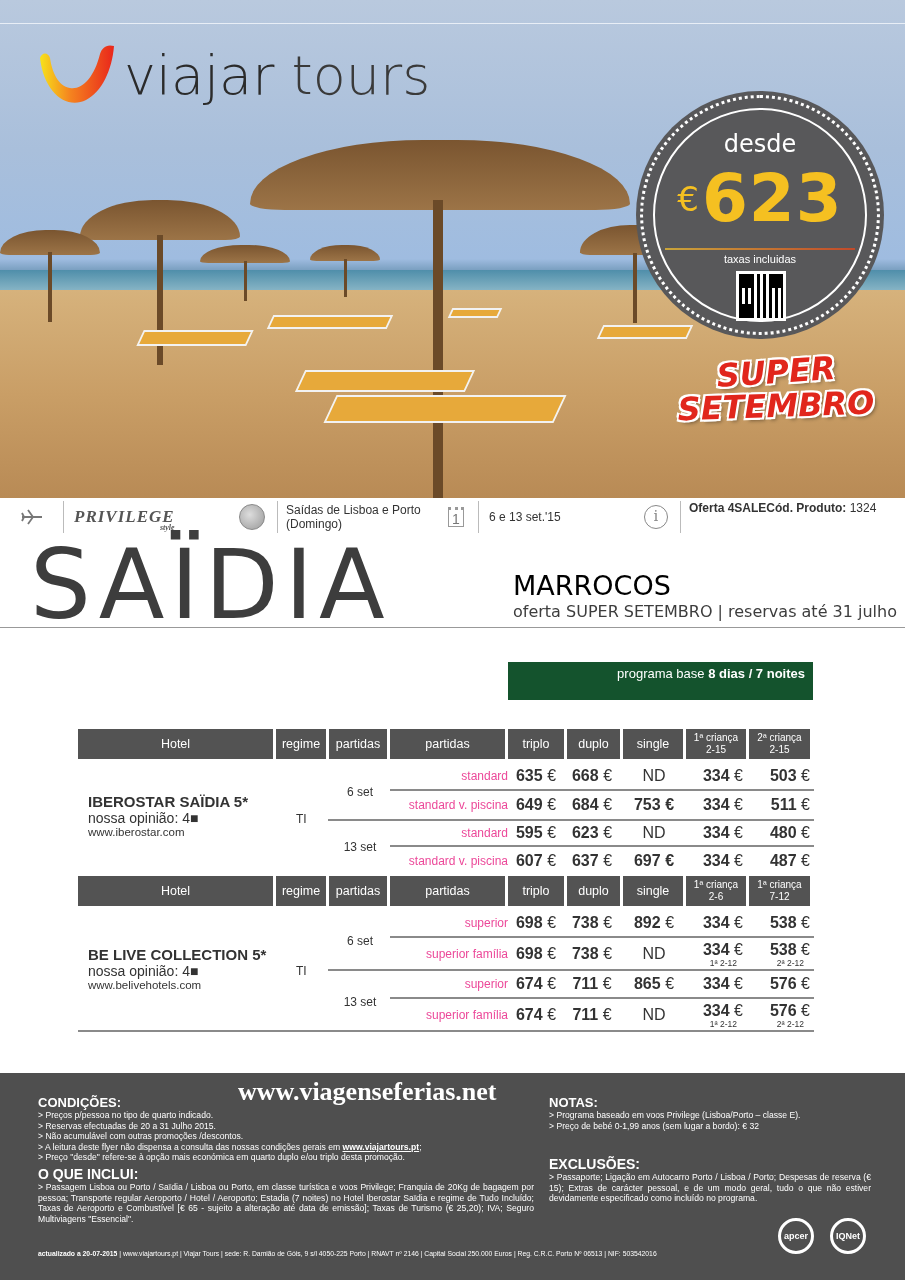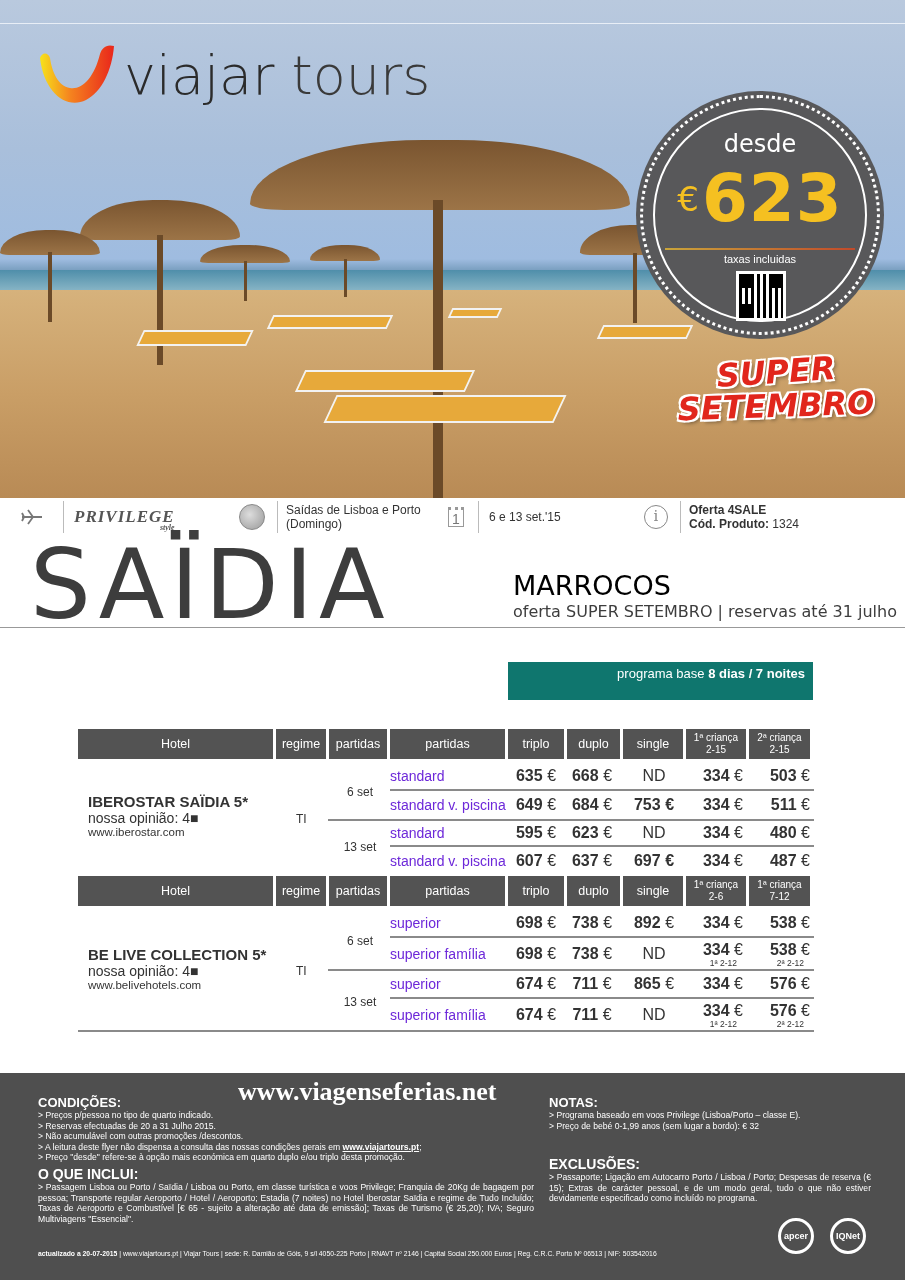--- a/index.html
+++ b/index.html
@@ -46,35 +46,35 @@
   .globe { width: 26px; height: 26px; border-radius: 50%; border: 1.5px solid #888; background: radial-gradient(circle at 40% 40%, #ddd, #999); }
   .cal { width: 16px; height: 20px; border: 1px solid #999; font-size: 14px; text-align: center; line-height: 18px; color: #777; border-top: 3px dotted #999; }
   .info-ic { width: 24px; height: 24px; border-radius: 50%; border: 1.5px solid #888; text-align: center; line-height: 21px; font-size: 15px; color: #888; font-family: "DejaVu Serif", serif; }
 
   .title-row { position: absolute; left: 0; top: 540px; width: 905px; height: 88px; }
   .title-big { position: absolute; left: 30px; top: 2px; font-family: "DejaVu Sans", sans-serif; font-size: 96px; color: #3d3d3d; letter-spacing: 6px; font-weight: normal; line-height: 86px; }
   .title-country { position: absolute; left: 513px; top: 30px; font-family: "DejaVu Sans", sans-serif; font-size: 27px; color: #000000; }
   .title-sub { position: absolute; left: 513px; top: 62px; font-family: "DejaVu Sans", sans-serif; font-size: 16px; color: #3d3d3d; }
   .title-rule { position: absolute; left: 0; top: 87px; width: 905px; height: 1px; background: #999; }
 
-  .prog-box { position: absolute; left: 508px; top: 662px; width: 305px; height: 38px; background: #0f766e; color: #fff; text-align: right; font-size: 13px; padding: 4px 8px 0 0; line-height: 16px; }
+  .prog-box { position: absolute; left: 508px; top: 662px; width: 305px; height: 38px; background: #14532d; color: #fff; text-align: right; font-size: 13px; padding: 4px 8px 0 0; line-height: 16px; }
 
   .table { position: absolute; left: 78px; width: 736px; margin-top: 24px; }
   .hdr { display: flex; height: 30px; }
   .hdr div { background: #535353; color: #fff; font-size: 12.5px; display: flex; align-items: center; justify-content: center; text-align: center; margin-right: 3px; line-height: 12px; }
   .hdr div.sm { font-size: 10px; }
   .body-grid { position: relative; }
   .hotel-info { position: absolute; left: 10px; }
   .hotel-name { font-weight: bold; font-size: 15px; color: #333; }
   .hotel-op { font-size: 14px; color: #333; }
   .hotel-url { font-size: 11.5px; color: #333; }
   .reg { position: absolute; left: 218px; font-size: 12px; color: #333; }
   .dep { position: absolute; left: 262px; font-size: 12px; color: #333; width: 40px; text-align: center; }
   .row { position: absolute; left: 312px; width: 424px; display: flex; align-items: center; border-bottom: 2px solid #8a8a8a; }
-  .row .room { width: 118px; text-align: left; font-size: 14px; color: #6d28d9; }
+  .row .room { width: 118px; text-align: right; font-size: 12px; color: #ec4899; }
   .row .p { width: 56px; text-align: center; font-size: 16px; color: #333; font-weight: bold; }
   .row .p .e { font-weight: normal; }
   .row .p.s { width: 68px; }
   .row .p.c { width: 63px; text-align: right; padding-right: 8px; }
   .row .p.c2 { width: 63px; text-align: right; padding-right: 4px; }
   .row .p .nd { font-weight: normal; }
   .row .p .sub { display: block; font-size: 8.5px; font-weight: normal; line-height: 8px; padding-right: 6px; }
   .hline { position: absolute; height: 2px; background: #8a8a8a; }
 
   .footer { position: absolute; left: 0; top: 1073px; width: 905px; height: 207px; background: #4f4f4f; color: #fff; }
@@ -181,21 +181,21 @@
     <div class="cal">1</div>
   </div>
   <div class="vsep"></div>
   <div class="ib-cell" style="width:165px;padding-left:10px;">
     <span>6 e 13 set.'15</span>
   </div>
   <div class="ib-cell" style="width:32px;">
     <div class="info-ic">i</div>
   </div>
   <div class="vsep" style="margin-left:4px"></div>
-  <div class="ib-cell" style="padding-left:8px;flex-direction:column;align-items:flex-start;justify-content:center;line-height:14px;">
+  <div class="ib-cell" style="padding-left:8px;flex-direction:row;align-items:flex-start;justify-content:center;line-height:14px;">
     <b>Oferta 4SALE</b>
     <span><b>Cód. Produto:</b> <span>1324</span></span>
   </div>
 </div>
 
 <div class="title-row">
   <div class="title-big">SAÏDIA</div>
   <div class="title-country">MARROCOS</div>
   <div class="title-sub">oferta SUPER SETEMBRO | reservas até 31 julho</div>
   <div class="title-rule"></div>

